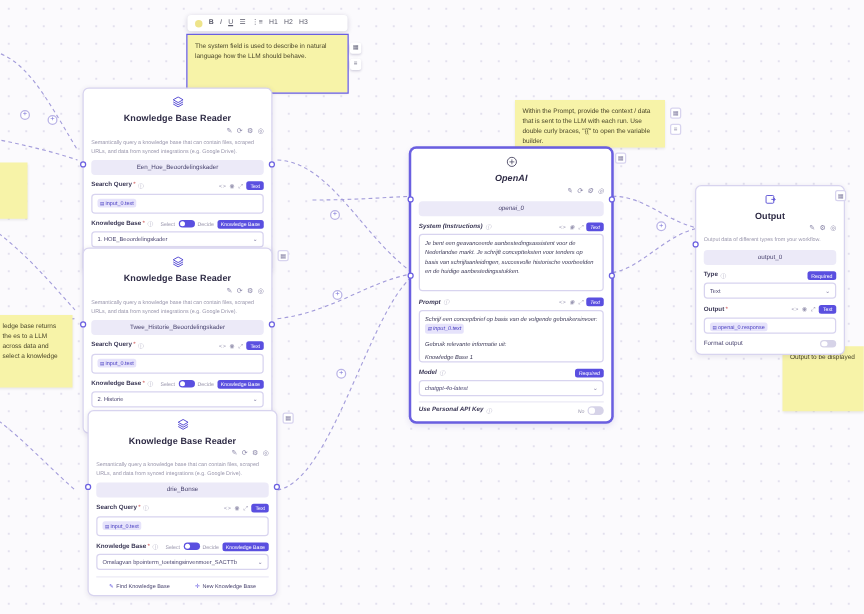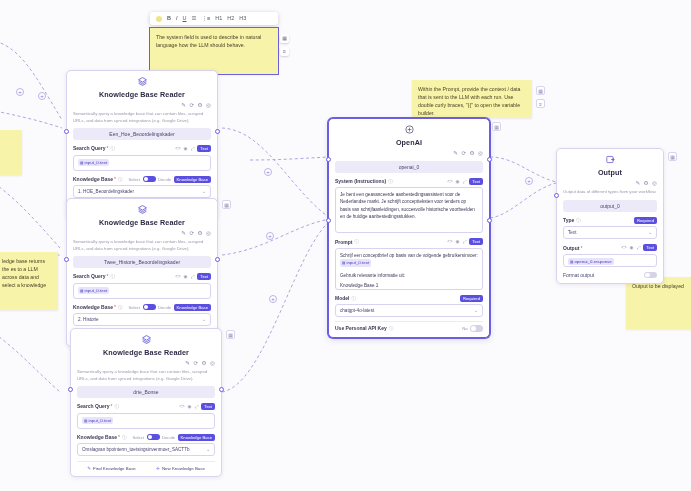--- a/index.html
+++ b/index.html
@@ -53,21 +53,21 @@
 
   
   .node {
     position: absolute;
     background: #ffffff;
     border: 1px solid #d8d4ef;
     border-radius: 5px;
     box-shadow: 0 1px 4px rgba(40,30,90,.09);
     padding: 5px 6px 5px;
   }
-  .node.selected { border-color: #6a5fe0; box-shadow: 0 0 0 1px #6a5fe0, 0 2px 6px rgba(60,45,160,.16); }
+  .node.selected { border-color: #6a5fe0; box-shadow: 0 0 0 1px #6a5fe0, 0 2px 6px rgba(60,45,160,.16); font-style: italic; }
   .n-head { display: flex; align-items: center; gap: 4px; flex-direction: column; }
   .n-ico {
     width: 10px; height: 10px; flex: 0 0 10px;
     display: flex; align-items: center; justify-content: center;
     color: #4a3fd0;
   }
   .n-title { font-size: 7.2px; font-weight: bold; color: #2d2a44; letter-spacing: .1px; }
   .n-actions { margin-left: auto; display: flex; gap: 3.5px; color: #8a86a8; font-size: 5.6px; align-items: center; }
   .n-actions span { line-height: 1; }
   .n-desc { font-size: 4.3px; color: #9a97ad; line-height: 1.5; margin-top: 2.5px; }
@@ -469,21 +469,21 @@
       </span>
     </div>
 
     <div class="port l" style="top:38px;"></div>
     <div class="port r" style="top:38px;"></div>
     <div class="port l" style="top:99px;"></div>
     <div class="port r" style="top:99px;"></div>
   </div>
   <div class="sq-handle" style="left:492px; top:122px;">▦</div>
 
-  <div class="node" style="left:556px; top:148px; width:108px;">
+  <div class="node" style="left:556px; top:148px; width:120px;">
     <div class="n-head">
       <span class="n-ico">
         <svg width="9" height="9" viewBox="0 0 16 16">
             <rect x="1.5" y="2.5" width="11" height="11" rx="1.5" stroke="#4a3fd0" stroke-width="1.2" fill="none"></rect>
             <path d="M9 8 h5 M12 5.5 L14.5 8 L12 10.5" stroke="#4a3fd0" stroke-width="1.2" fill="none"></path>
           </svg>
       </span>
       <span class="n-title">Output</span>
       <span class="n-actions">
         <span>✎</span>

